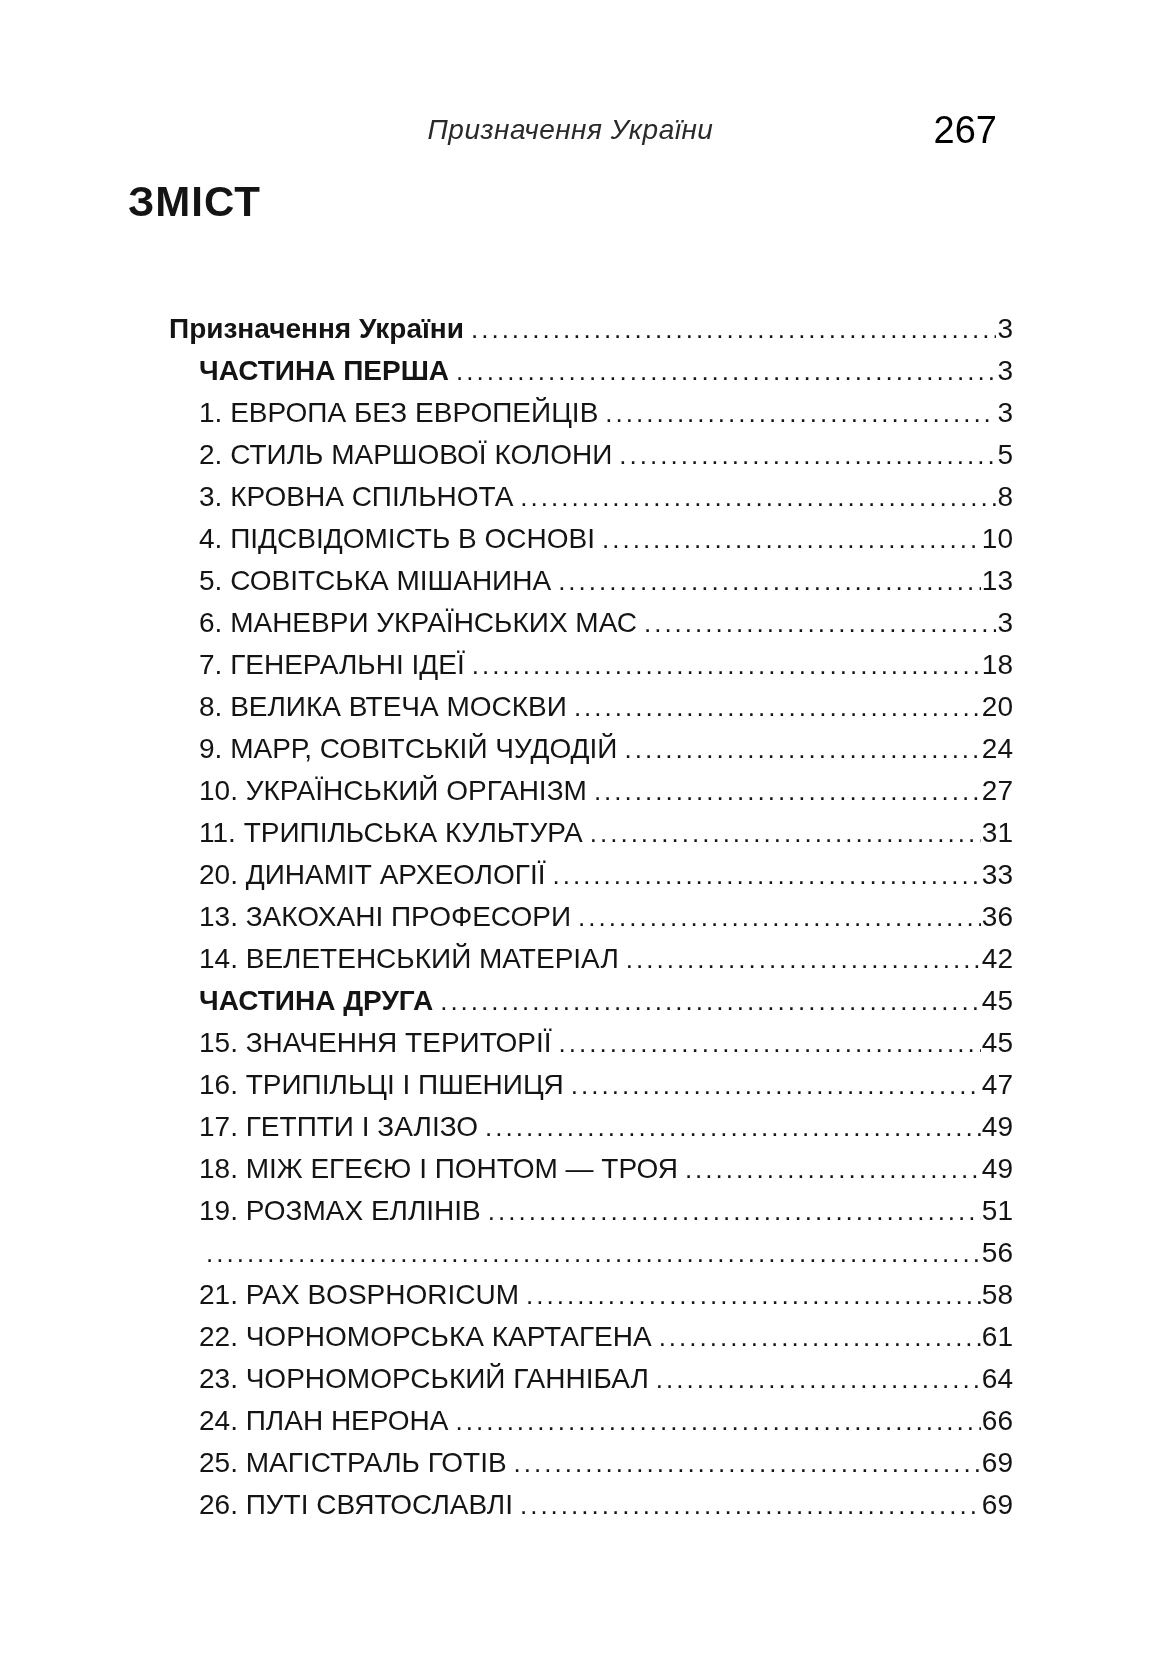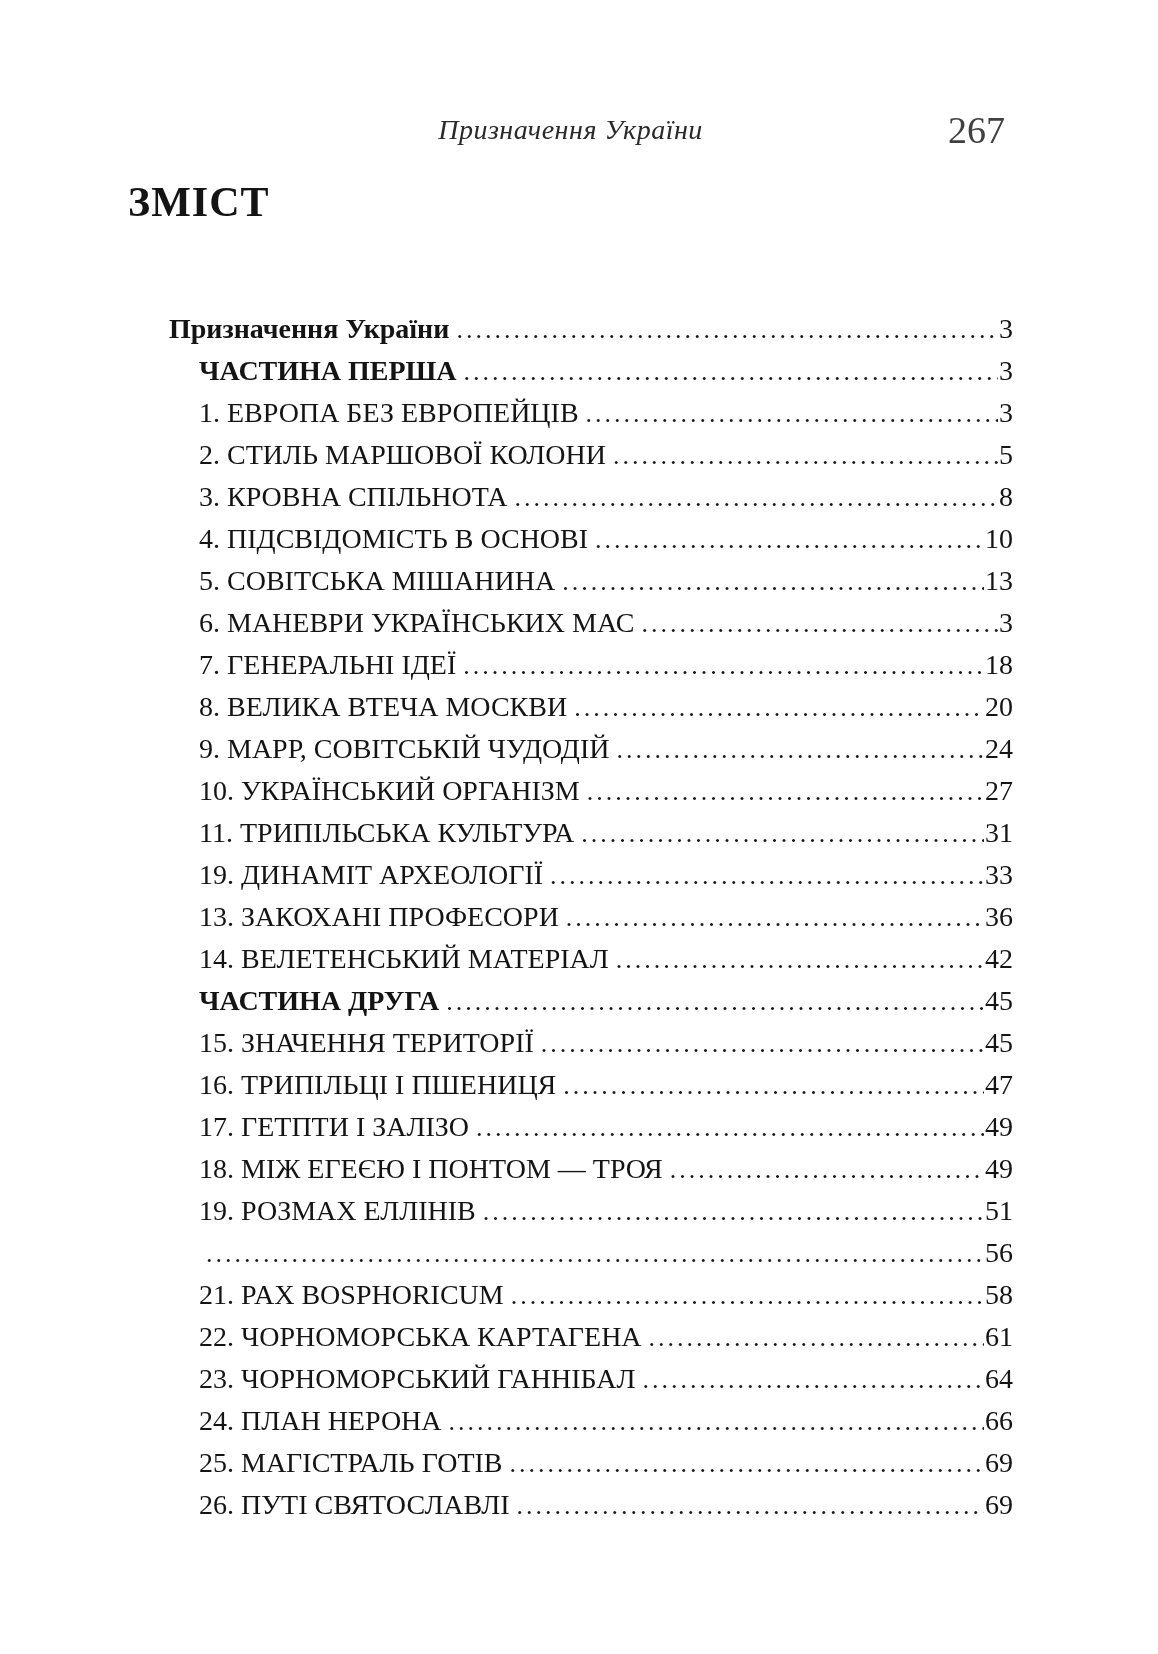--- a/index.html
+++ b/index.html
@@ -5,21 +5,21 @@
   html, body {
     margin: 0;
     padding: 0;
     background: #e8e8e8;
   }
   .page {
     position: relative;
     width: 1158px;
     height: 1654px;
     background: #ffffff;
-    font-family: Liberation Serif, serif;
+    font-family: Liberation Sans, sans-serif;
     color: #141414;
     overflow: hidden;
     box-sizing: border-box;
   }
   
   .page-header {
     position: absolute;
     top: 112px;
     left: 128px;
     right: 145px;
@@ -29,25 +29,25 @@
     display: block;
     text-align: center;
     font-style: italic;
     font-size: 28px;
     line-height: 36px;
     color: #2a2a2a;
     letter-spacing: 0.5px;
   }
   .folio {
     position: absolute;
-    right: 8px;
+    right: 16px;
     top: -4px;
     font-size: 38px;
     line-height: 44px;
-    color: #404040;
+    color: #000000;
   }
   
   .section-title {
     position: absolute;
     top: 178px;
     left: 128px;
     right: 145px;
     font-size: 42px;
     font-weight: bold;
     letter-spacing: 1px;
@@ -159,21 +159,21 @@
         <span class="toc-label">10. УКРАЇНСЬКИЙ ОРГАНІЗМ</span>
         <span class="toc-dots"></span>
         <span class="toc-page">27</span>
       </div>
       <div class="toc-row indent-1">
         <span class="toc-label">11. ТРИПІЛЬСЬКА КУЛЬТУРА</span>
         <span class="toc-dots"></span>
         <span class="toc-page">31</span>
       </div>
       <div class="toc-row indent-1">
-        <span class="toc-label">19. ДИНАМІТ АРХЕОЛОГІЇ</span>
+        <span class="toc-label">20. ДИНАМІТ АРХЕОЛОГІЇ</span>
         <span class="toc-dots"></span>
         <span class="toc-page">33</span>
       </div>
       <div class="toc-row indent-1">
         <span class="toc-label">13. ЗАКОХАНІ ПРОФЕСОРИ</span>
         <span class="toc-dots"></span>
         <span class="toc-page">36</span>
       </div>
       <div class="toc-row indent-1">
         <span class="toc-label">14. ВЕЛЕТЕНСЬКИЙ МАТЕРІАЛ</span>

